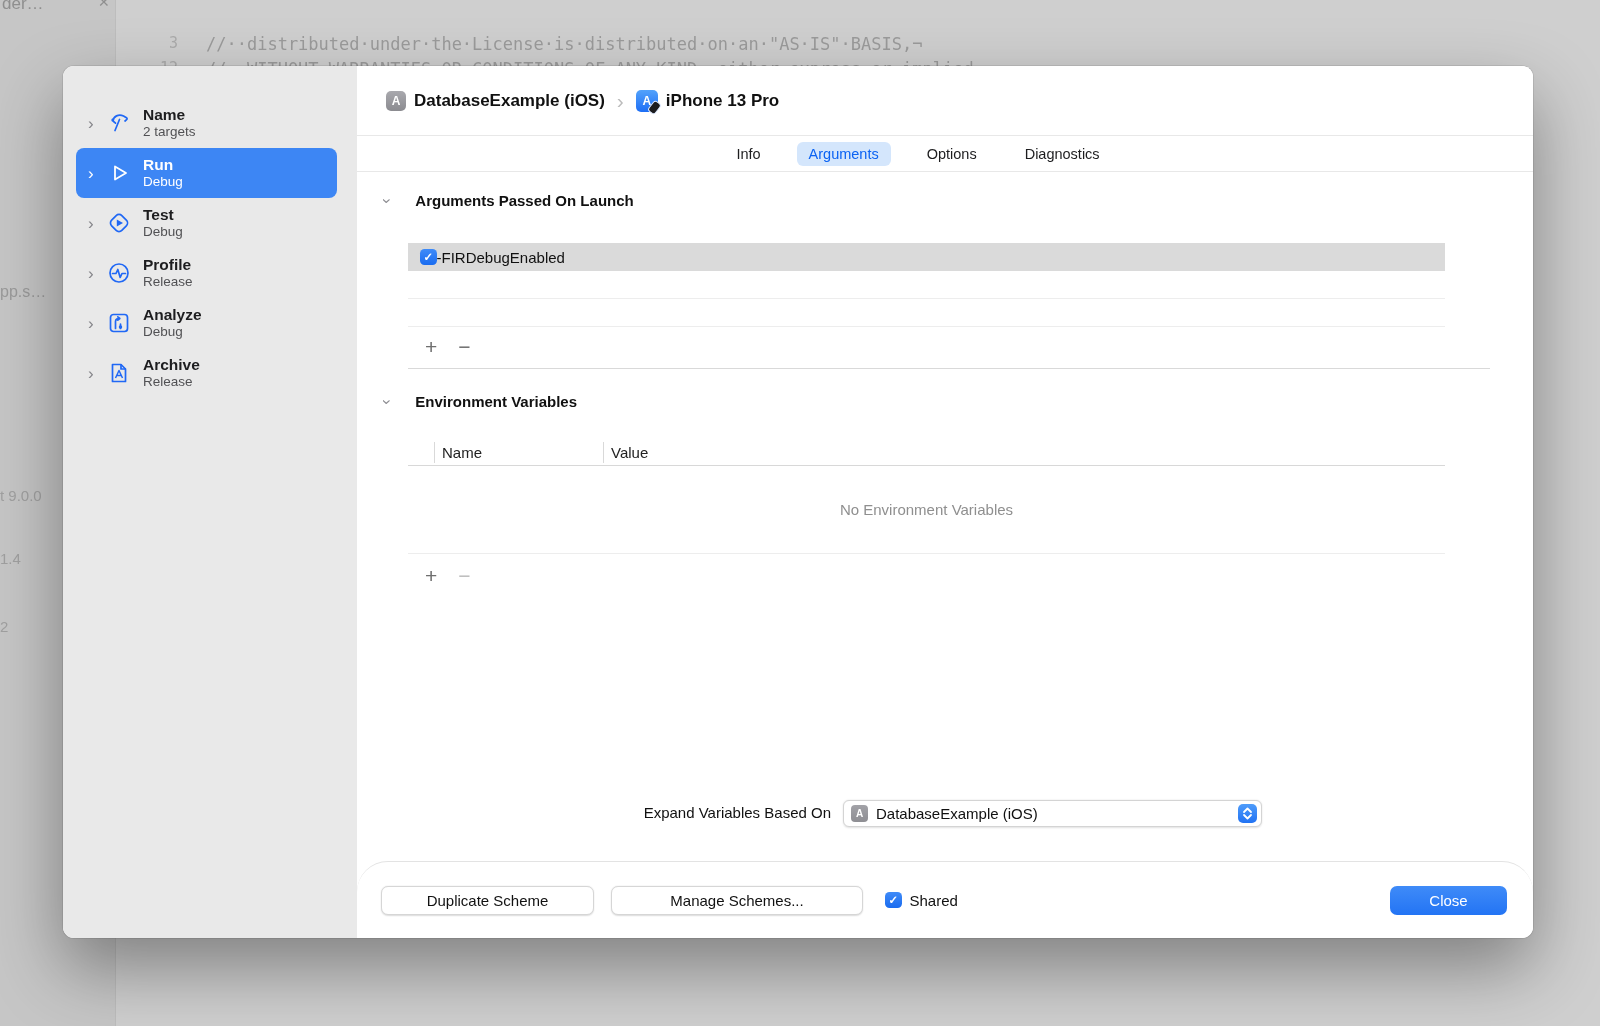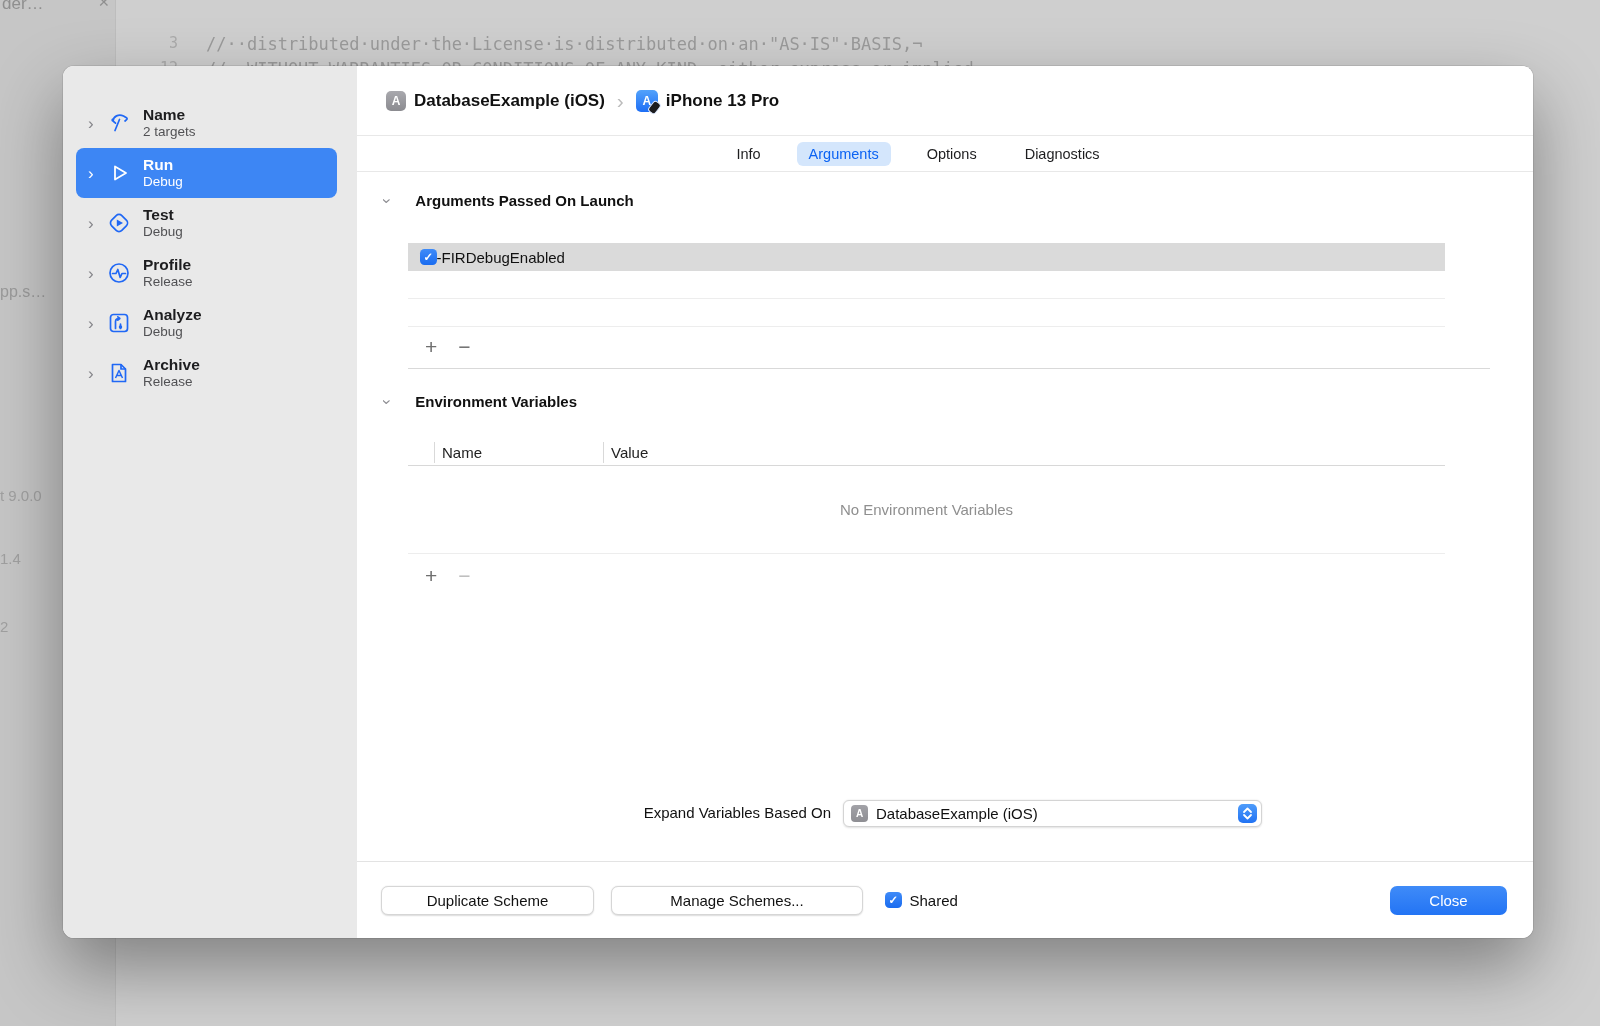--- a/index.html
+++ b/index.html
@@ -95,21 +95,21 @@
     border:1px solid #d4d4d4; border-radius:6px; box-shadow:0 0.5px 2px rgba(0,0,0,0.12);
     display:flex; align-items:center; padding:0 4px 0 7px; }
   .badge-gray-sm { width:17px; height:17px; border-radius:4px;
     background:linear-gradient(#a2a2a7,#8e8e93); color:#fff; font-size:10px; font-weight:700;
     display:flex; align-items:center; justify-content:center; flex-shrink:0; }
   .popup-text { font-size:15px; color:#111; margin-left:8px; flex:1; }
   .stepper { width:19px; height:19px; border-radius:5px; background:linear-gradient(#4e9cfa,#2172f3);
     display:flex; align-items:center; justify-content:center; flex-shrink:0; }
 
   .footer { height:77px; border-top:1px solid #e3e3e3; display:flex; align-items:center;
-    padding:0 26px 0 24px; gap:17px; flex-shrink:0; }
+    padding:0 26px 0 24px; gap:17px; flex-shrink:0;border-radius:31px; }
   .btn { height:29px; background:#ffffff; border:1px solid #d6d6d6; border-radius:7px;
     box-shadow:0 0.5px 1.5px rgba(0,0,0,0.14); font-size:15px; color:#111;
     display:flex; align-items:center; justify-content:center; }
   .btn-dup { width:213px; } .btn-manage { width:252px; }
   .shared { display:flex; align-items:center; gap:8px; margin-left:5px; }
   .shared-label { font-size:15px; color:#111; }
   .btn-close { margin-left:auto; width:117px; height:29px; border-radius:7px;
     background:linear-gradient(#3f8bf8,#2374f4); color:#fff; font-size:15px;
     display:flex; align-items:center; justify-content:center; }
 

